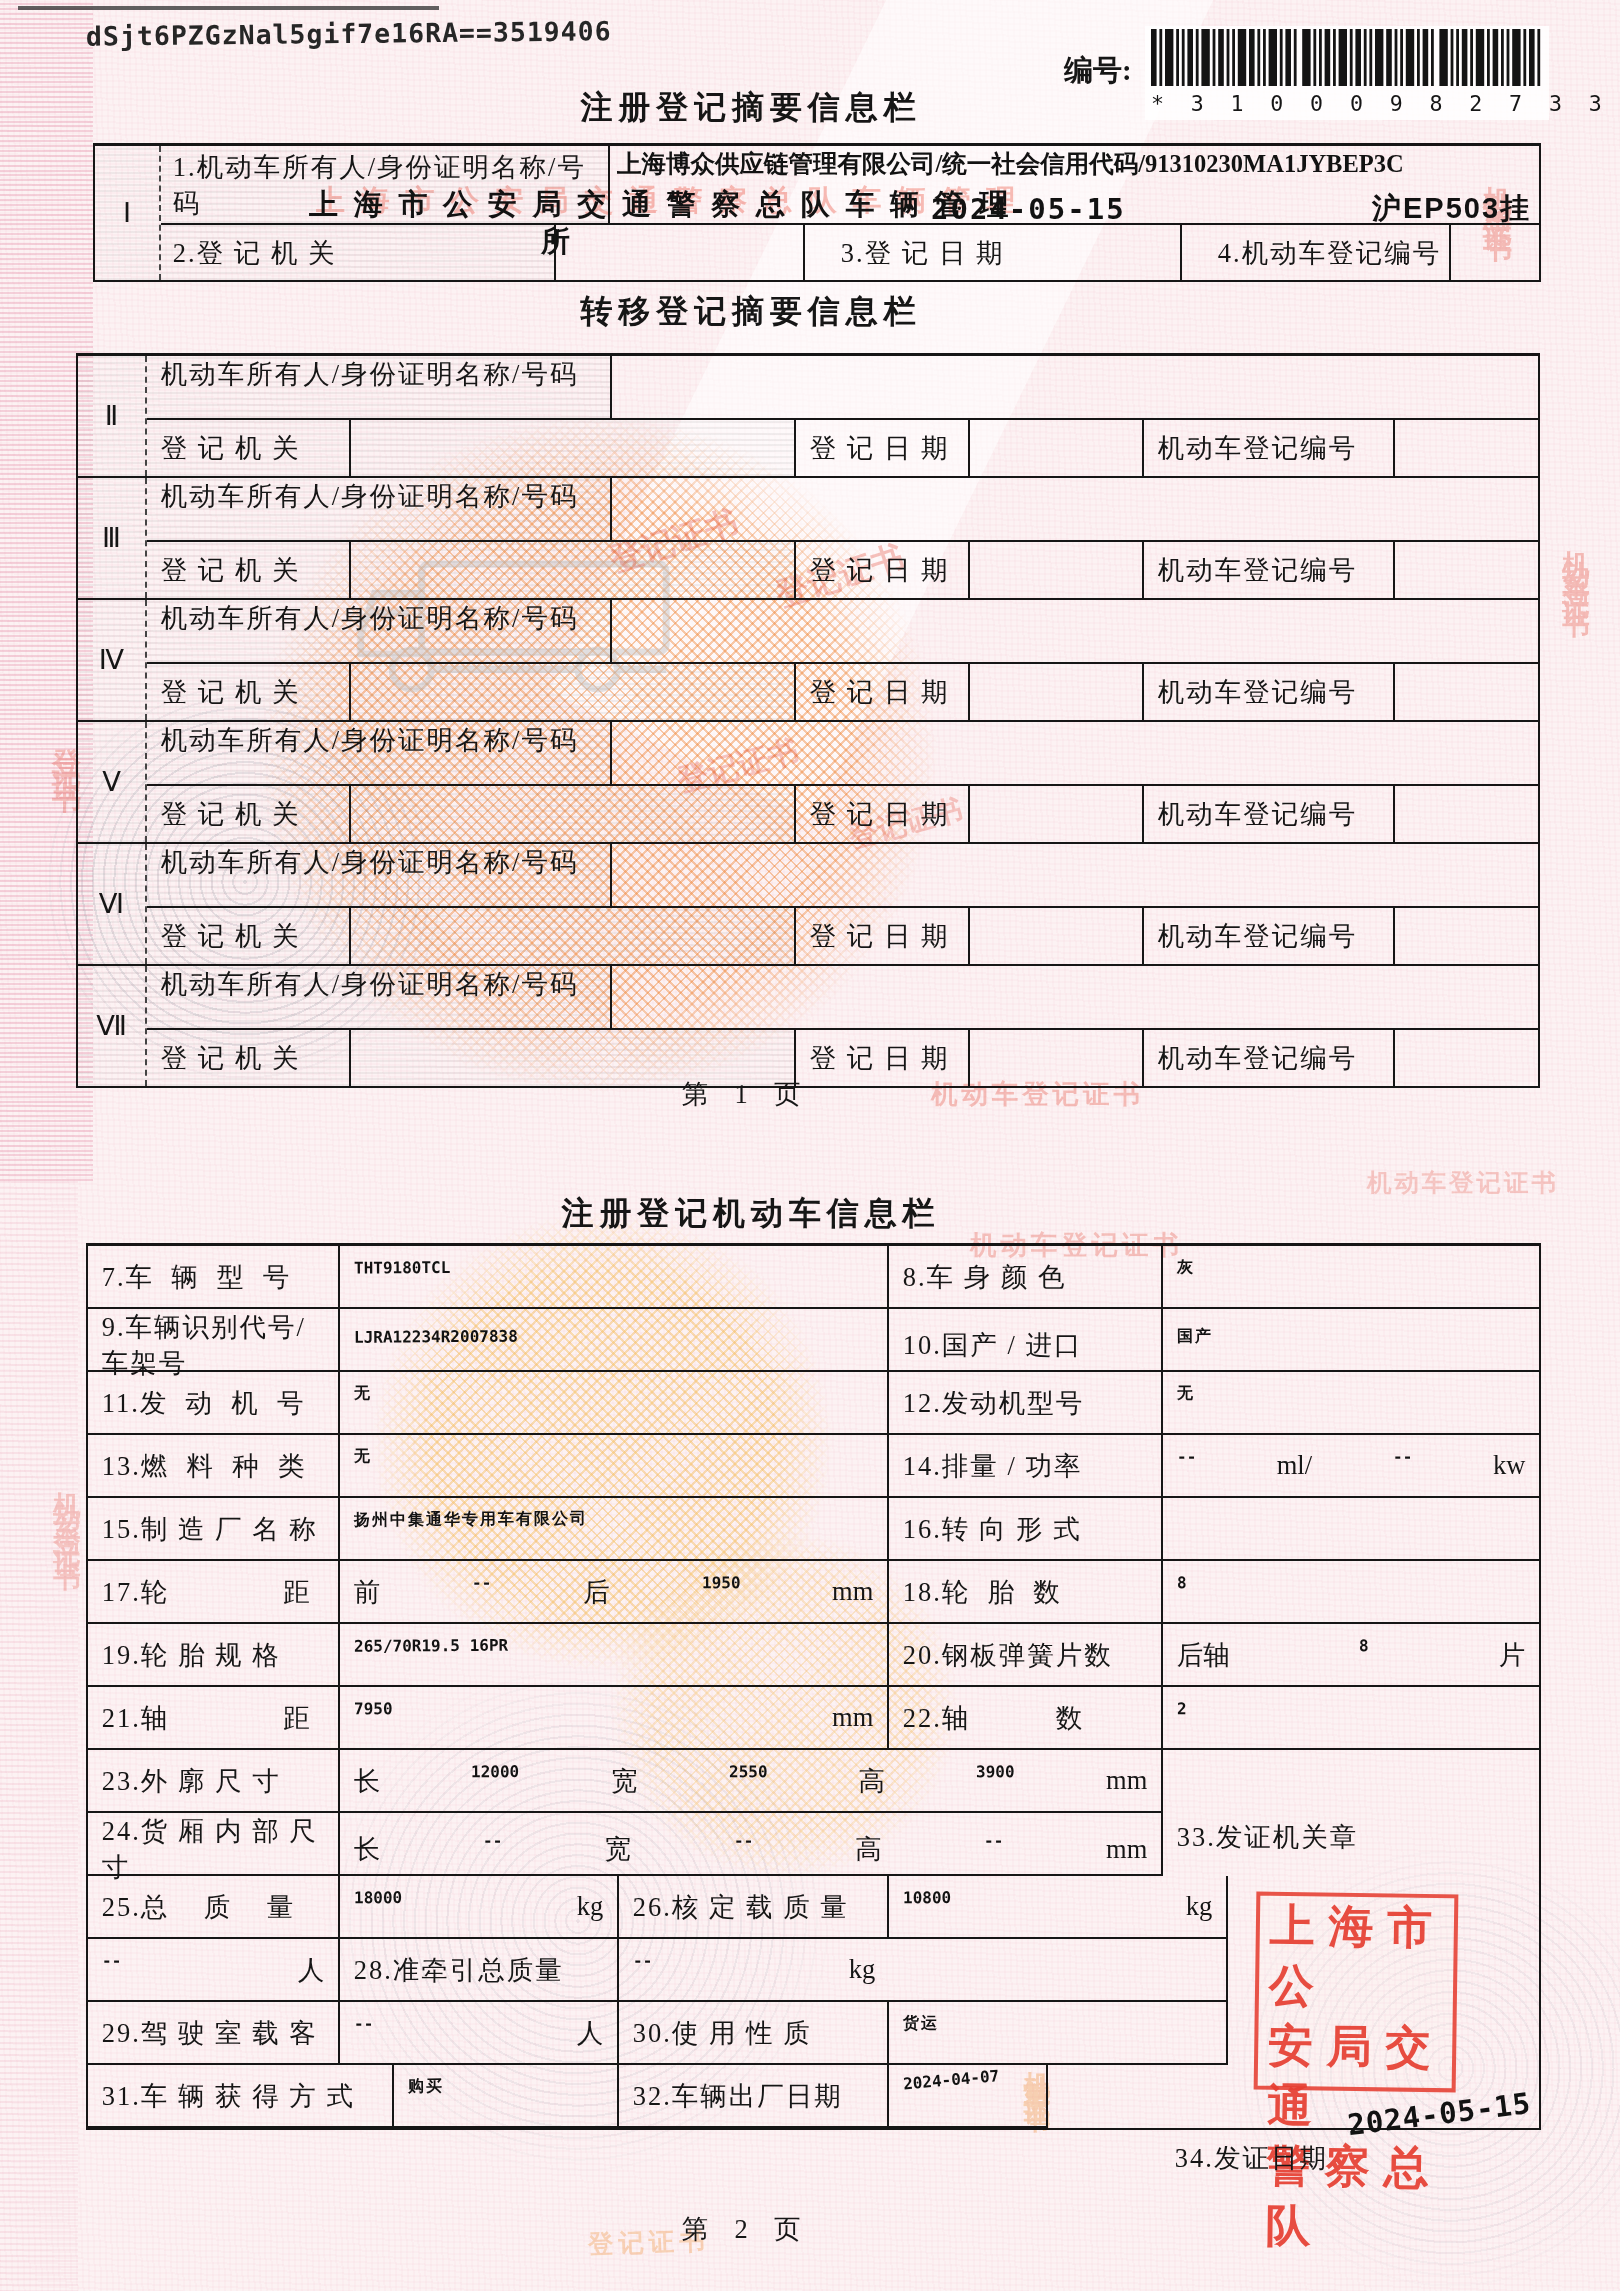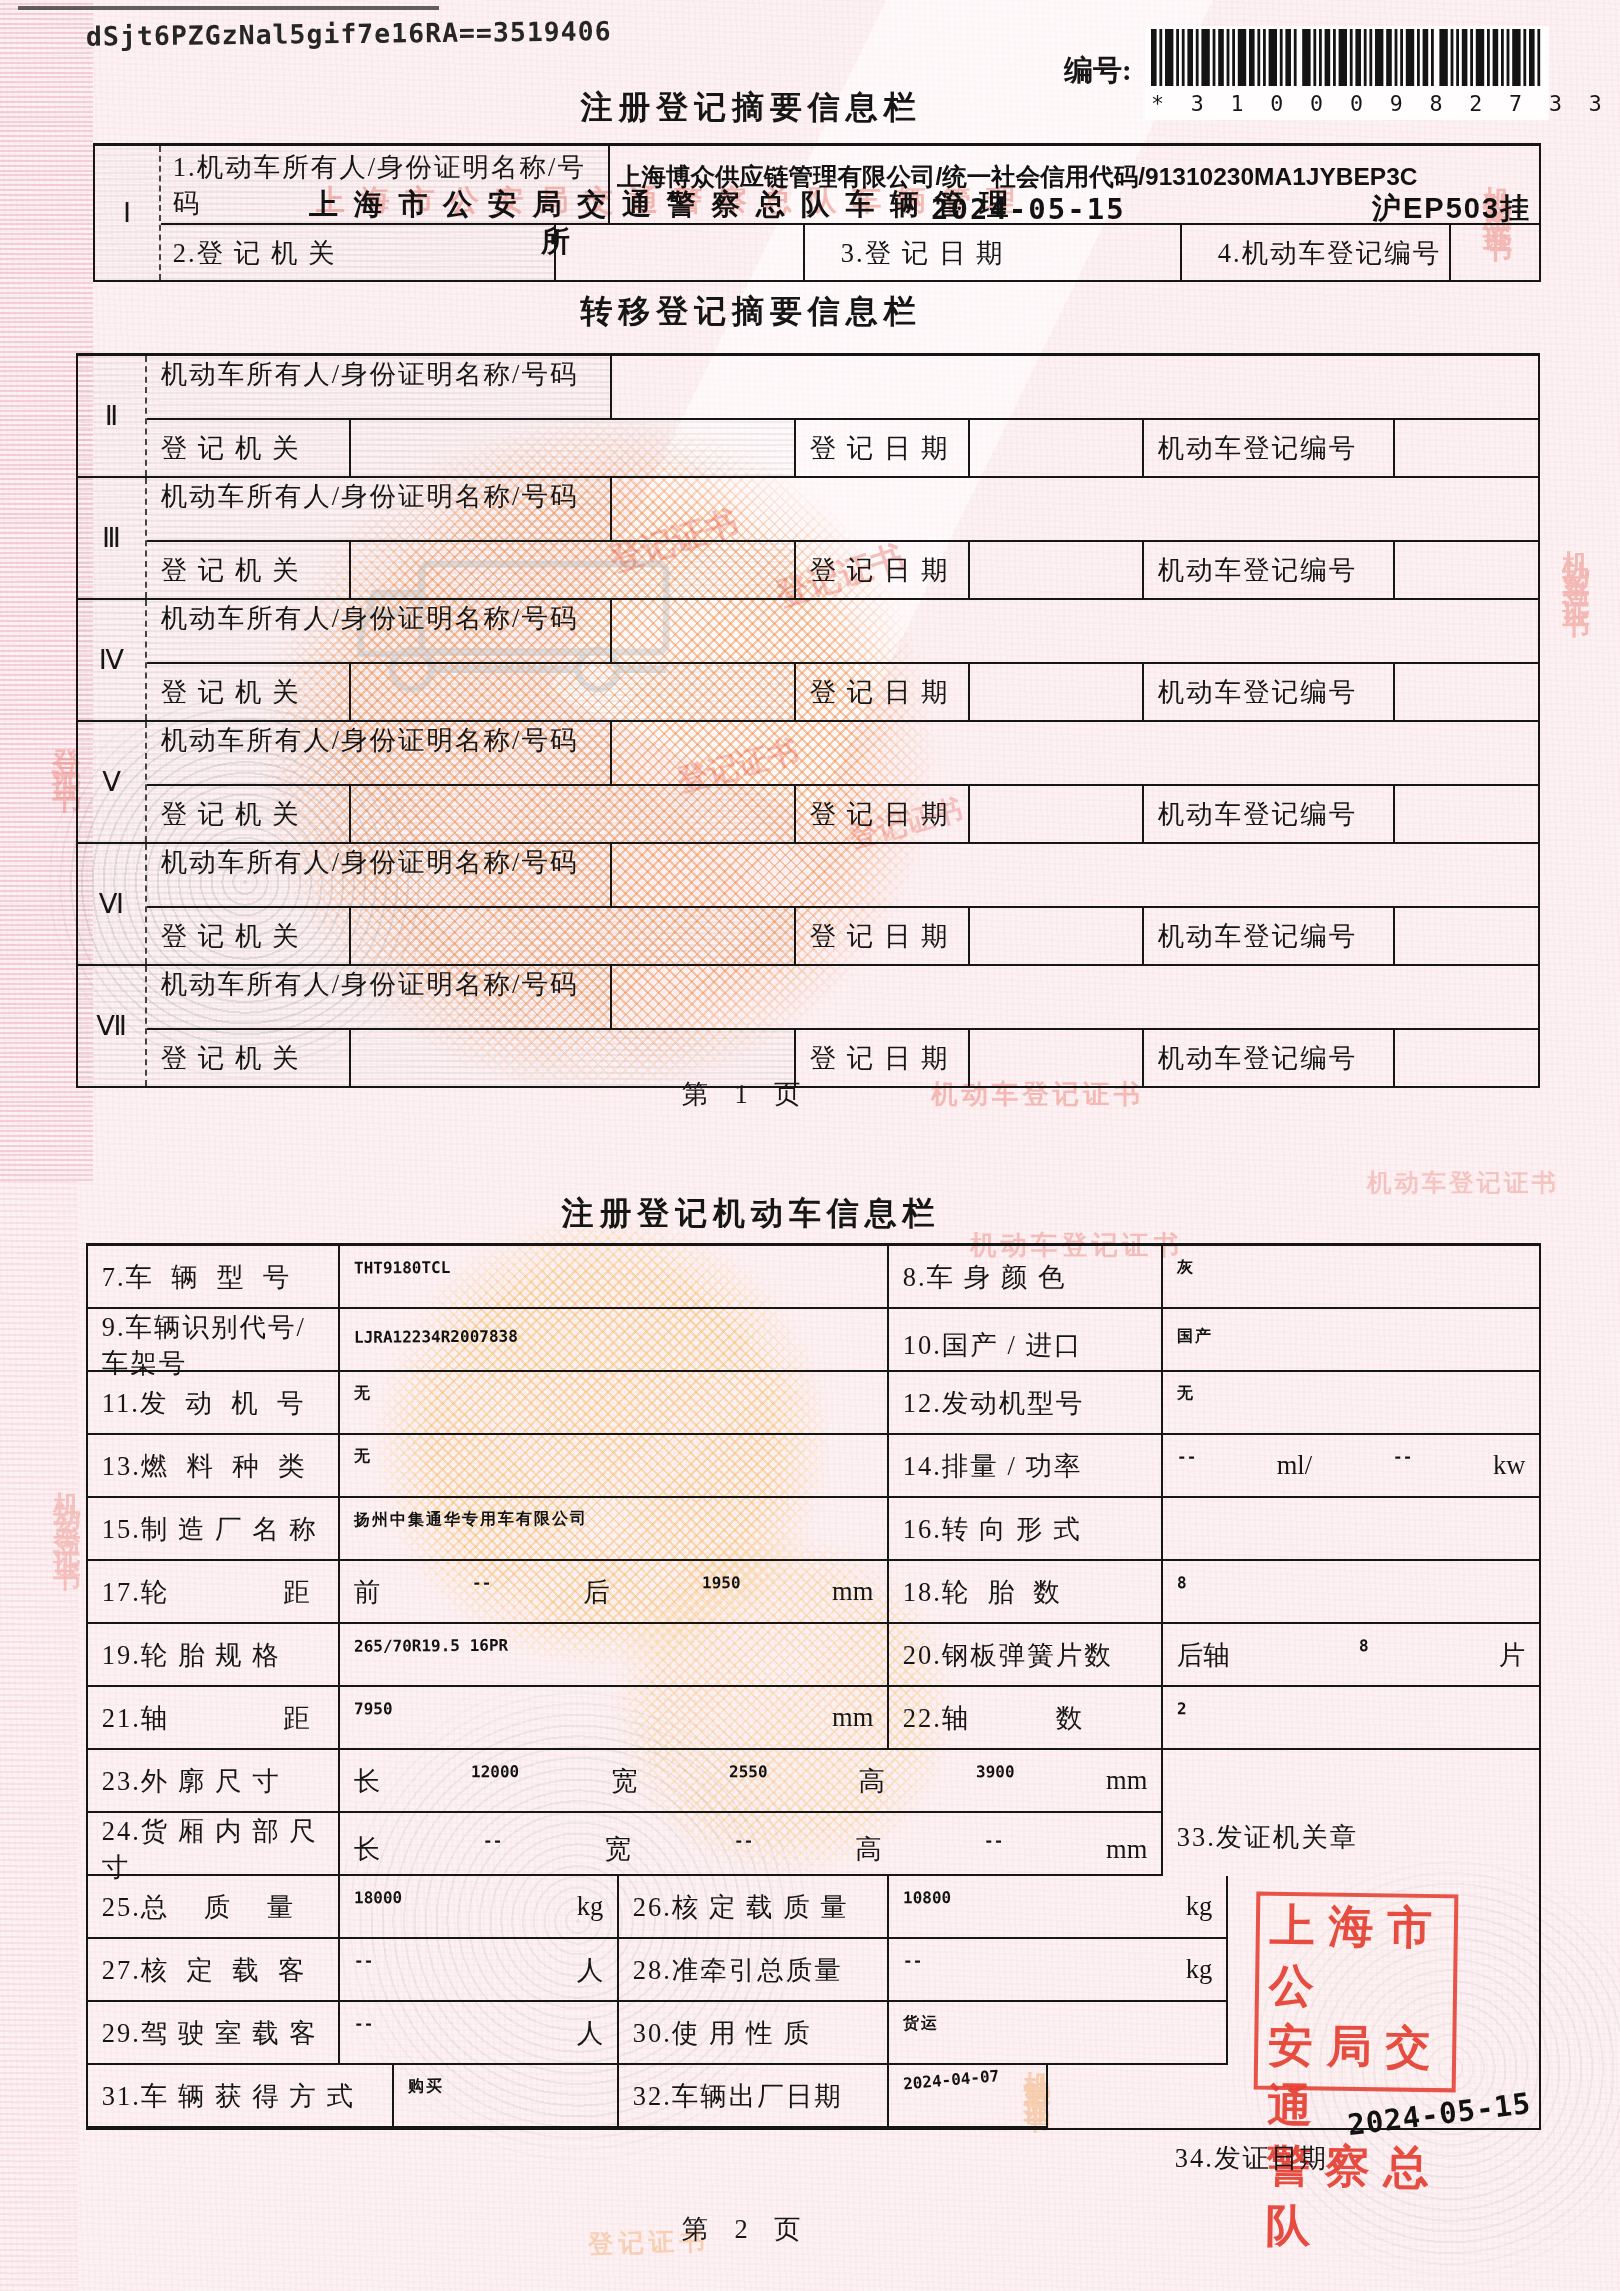--- a/index.html
+++ b/index.html
@@ -81,21 +81,21 @@
   .t1-roman{width:64px;border-right:2px dashed #444;display:flex;align-items:center;justify-content:center;font-size:27.4px;}
   .t1-body{flex:1;display:flex;flex-direction:column;}
   .t1-rowA{height:77px;border-bottom:2px solid #161616;display:flex;}
   .t1-rowA .c1{width:449px;border-right:2px solid #161616;display:flex;align-items:center;padding-left:11.8px;box-sizing:border-box;}
   .t1-rowA .c2{flex:1;}
   .t1-rowB{flex:1;display:flex;gap:24px;}
   .t1-rowB>div{border-right:2px solid #161616;display:flex;align-items:center;padding-left:11.8px;box-sizing:border-box;}
   .t1-rowB .b1{width:395px;}.t1-rowB .b2{width:225px;}.t1-rowB .b3{width:353px;}.t1-rowB .b4{width:245px;}
   .t1-rowB .b5{flex:1;border-right:none;}
   .ov{position:absolute;white-space:pre;}
-  .ov-owner{left:617px;top:160px;font-size:24.5px;letter-spacing:0;}
+  .ov-owner{left:617px;top:147px;font-size:24.5px;letter-spacing:0;font-family:Liberation Serif, serif;}
   .ov-auth1{left:309px;top:185px;font-size:29px;letter-spacing:15.7px;}
   .ov-auth2{left:541px;top:222px;font-size:29px;}
   .ov-date1{left:931px;top:192px;font-size:29px;letter-spacing:2px;}
   .ov-plate1{left:1372px;top:189px;font-size:29px;}
   
   .tbl2{position:absolute;left:76px;top:353px;width:1464px;border:2.9px solid #161616;border-top-width:3.9px;box-sizing:border-box;}
   .blk{display:flex;height:120px;border-bottom:2px solid #161616;}
   .blk:last-child{border-bottom:none;}
   .blk-roman{width:67px;border-right:2px dashed #444;display:flex;align-items:center;justify-content:center;font-size:27.4px;}
   .blk-body{flex:1;display:flex;flex-direction:column;}
@@ -575,23 +575,20 @@
       </div>
       <div class="c">
           <span class="lbl">26.核 定 载 质 量</span>
         </div>
       <div class="c between">
         <span class="pv lift">10800</span>
         <span class="unit">kg</span>
       </div>
     </div>
     <div class="r kg">
-      <div class="c">
-          <span class="lbl">27.核  定  载  客</span>
-        </div>
       <div class="c between">
         <span class="pv lift">--</span>
         <span class="unit">人</span>
       </div>
       <div class="c">
           <span class="lbl">28.准牵引总质量</span>
         </div>
       <div class="c between">
         <span class="pv lift">--</span>
         <span class="unit">kg</span>

